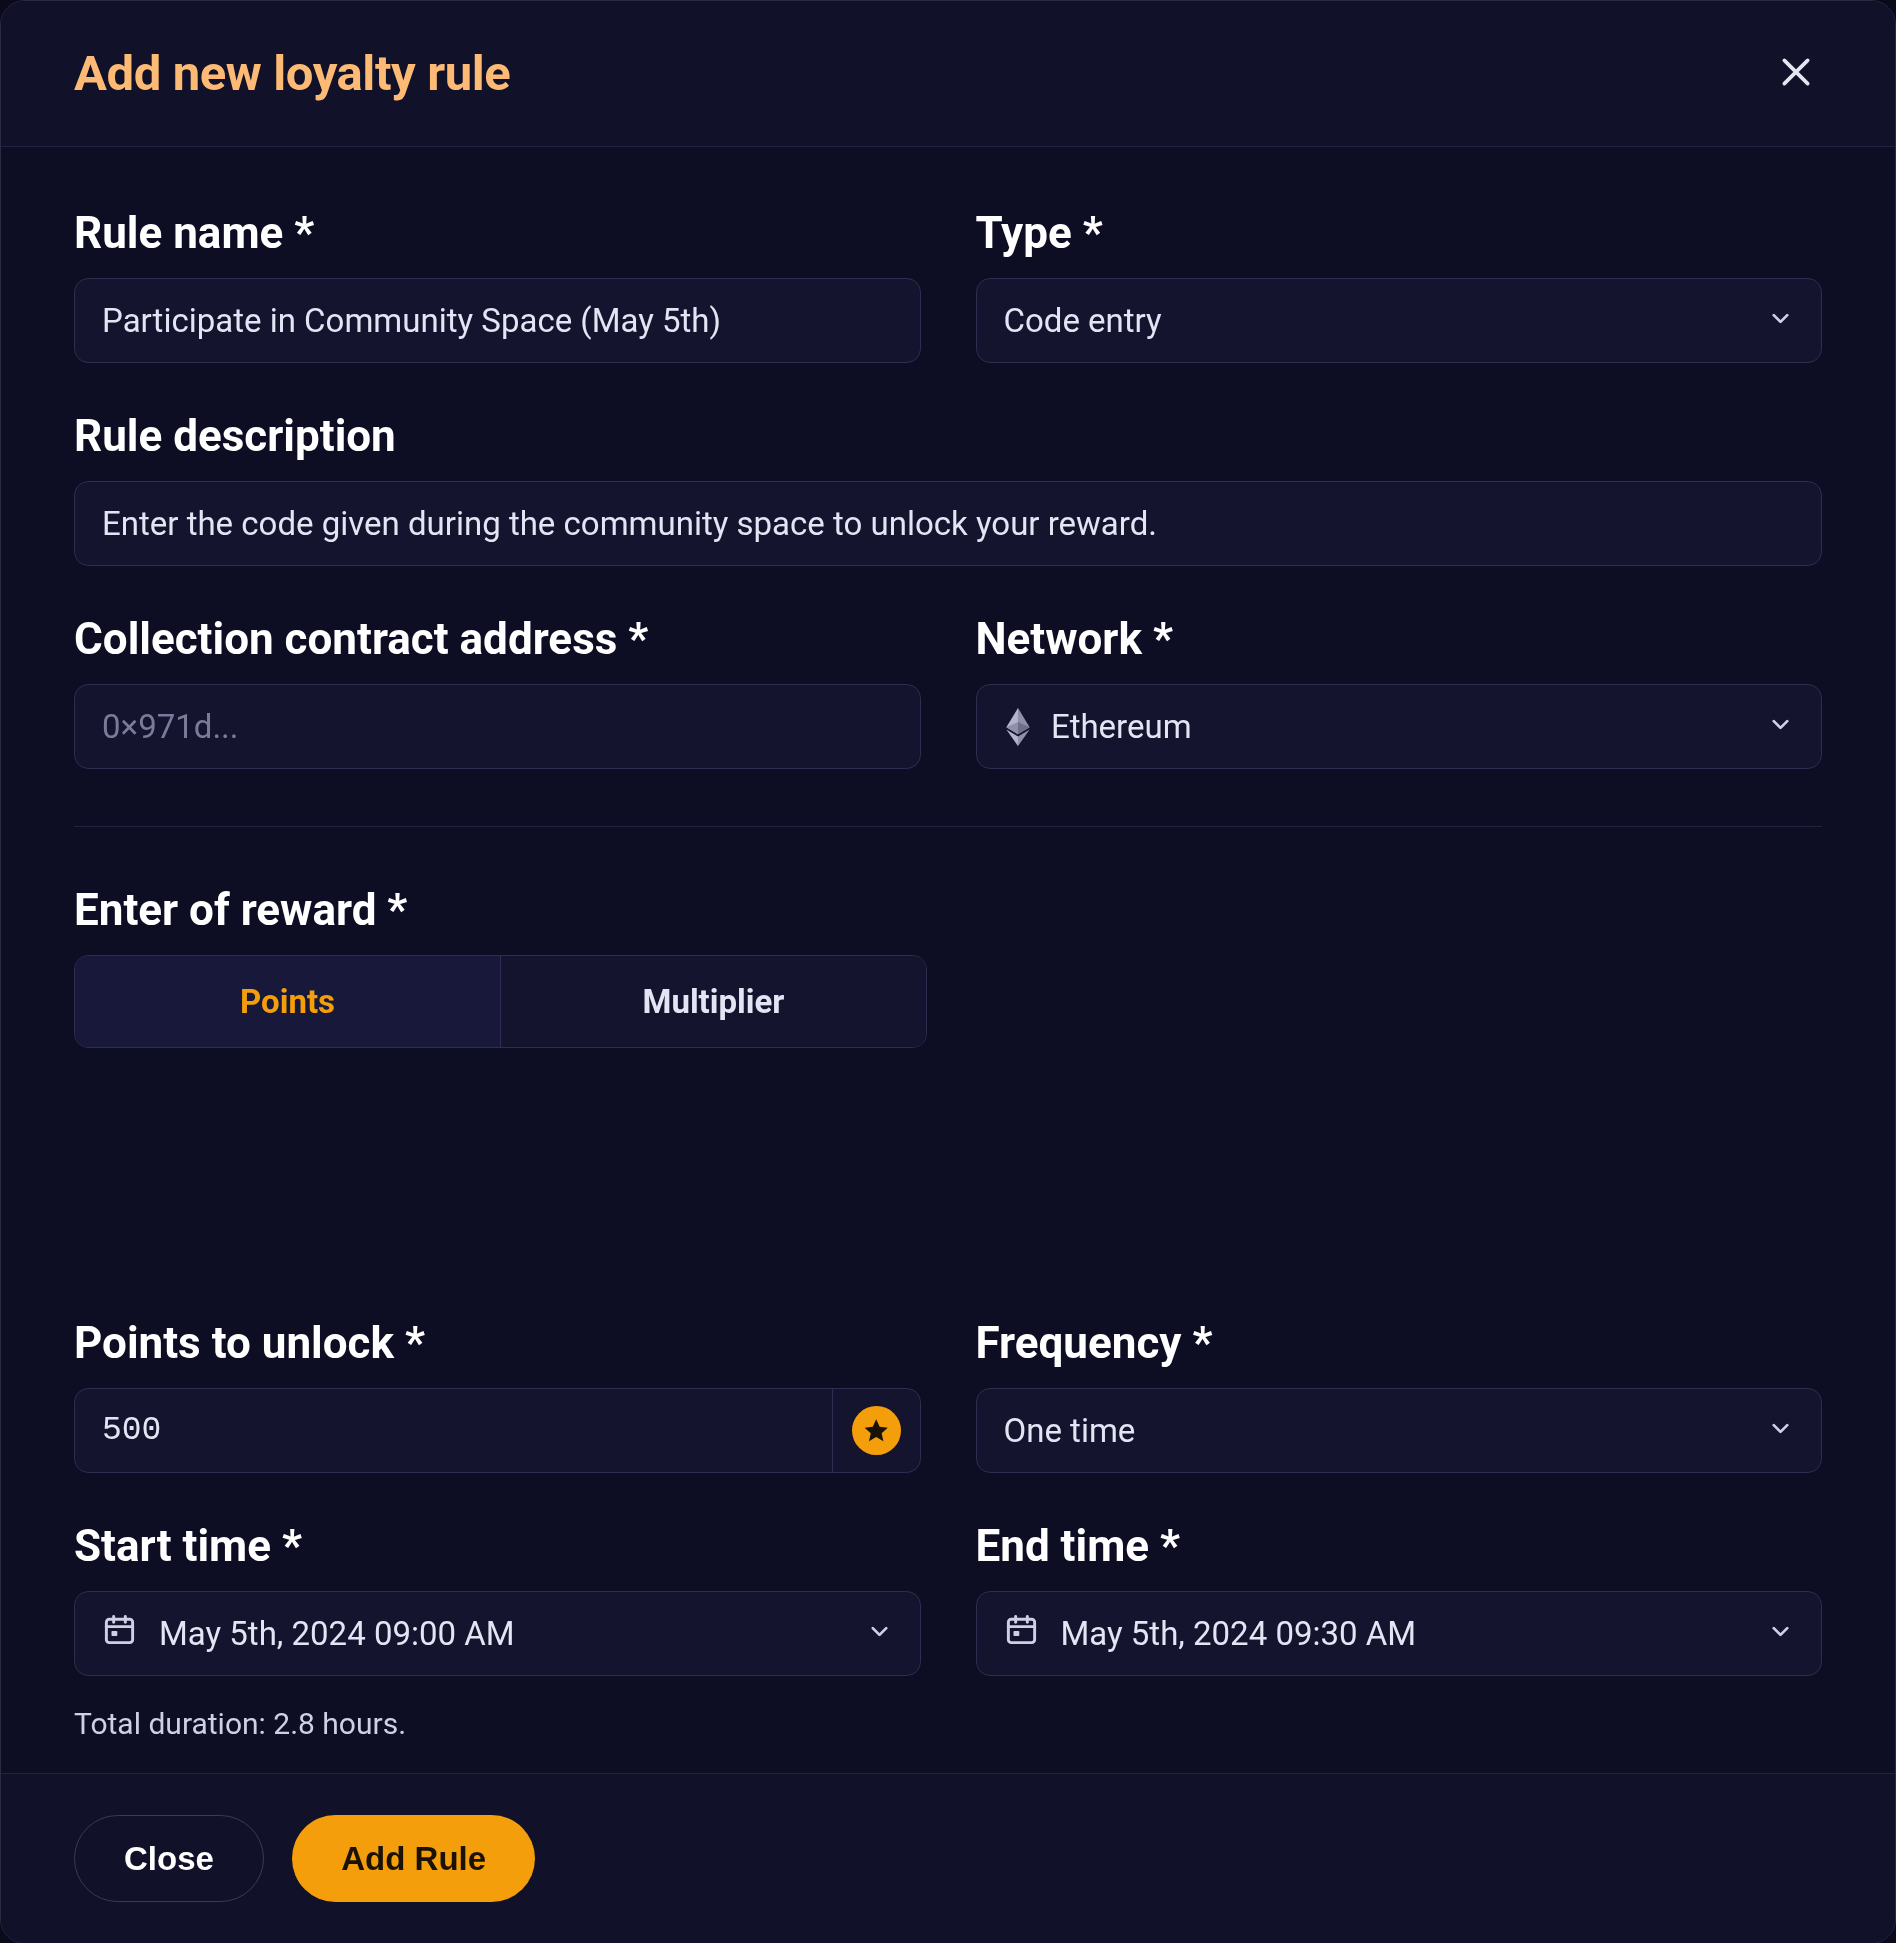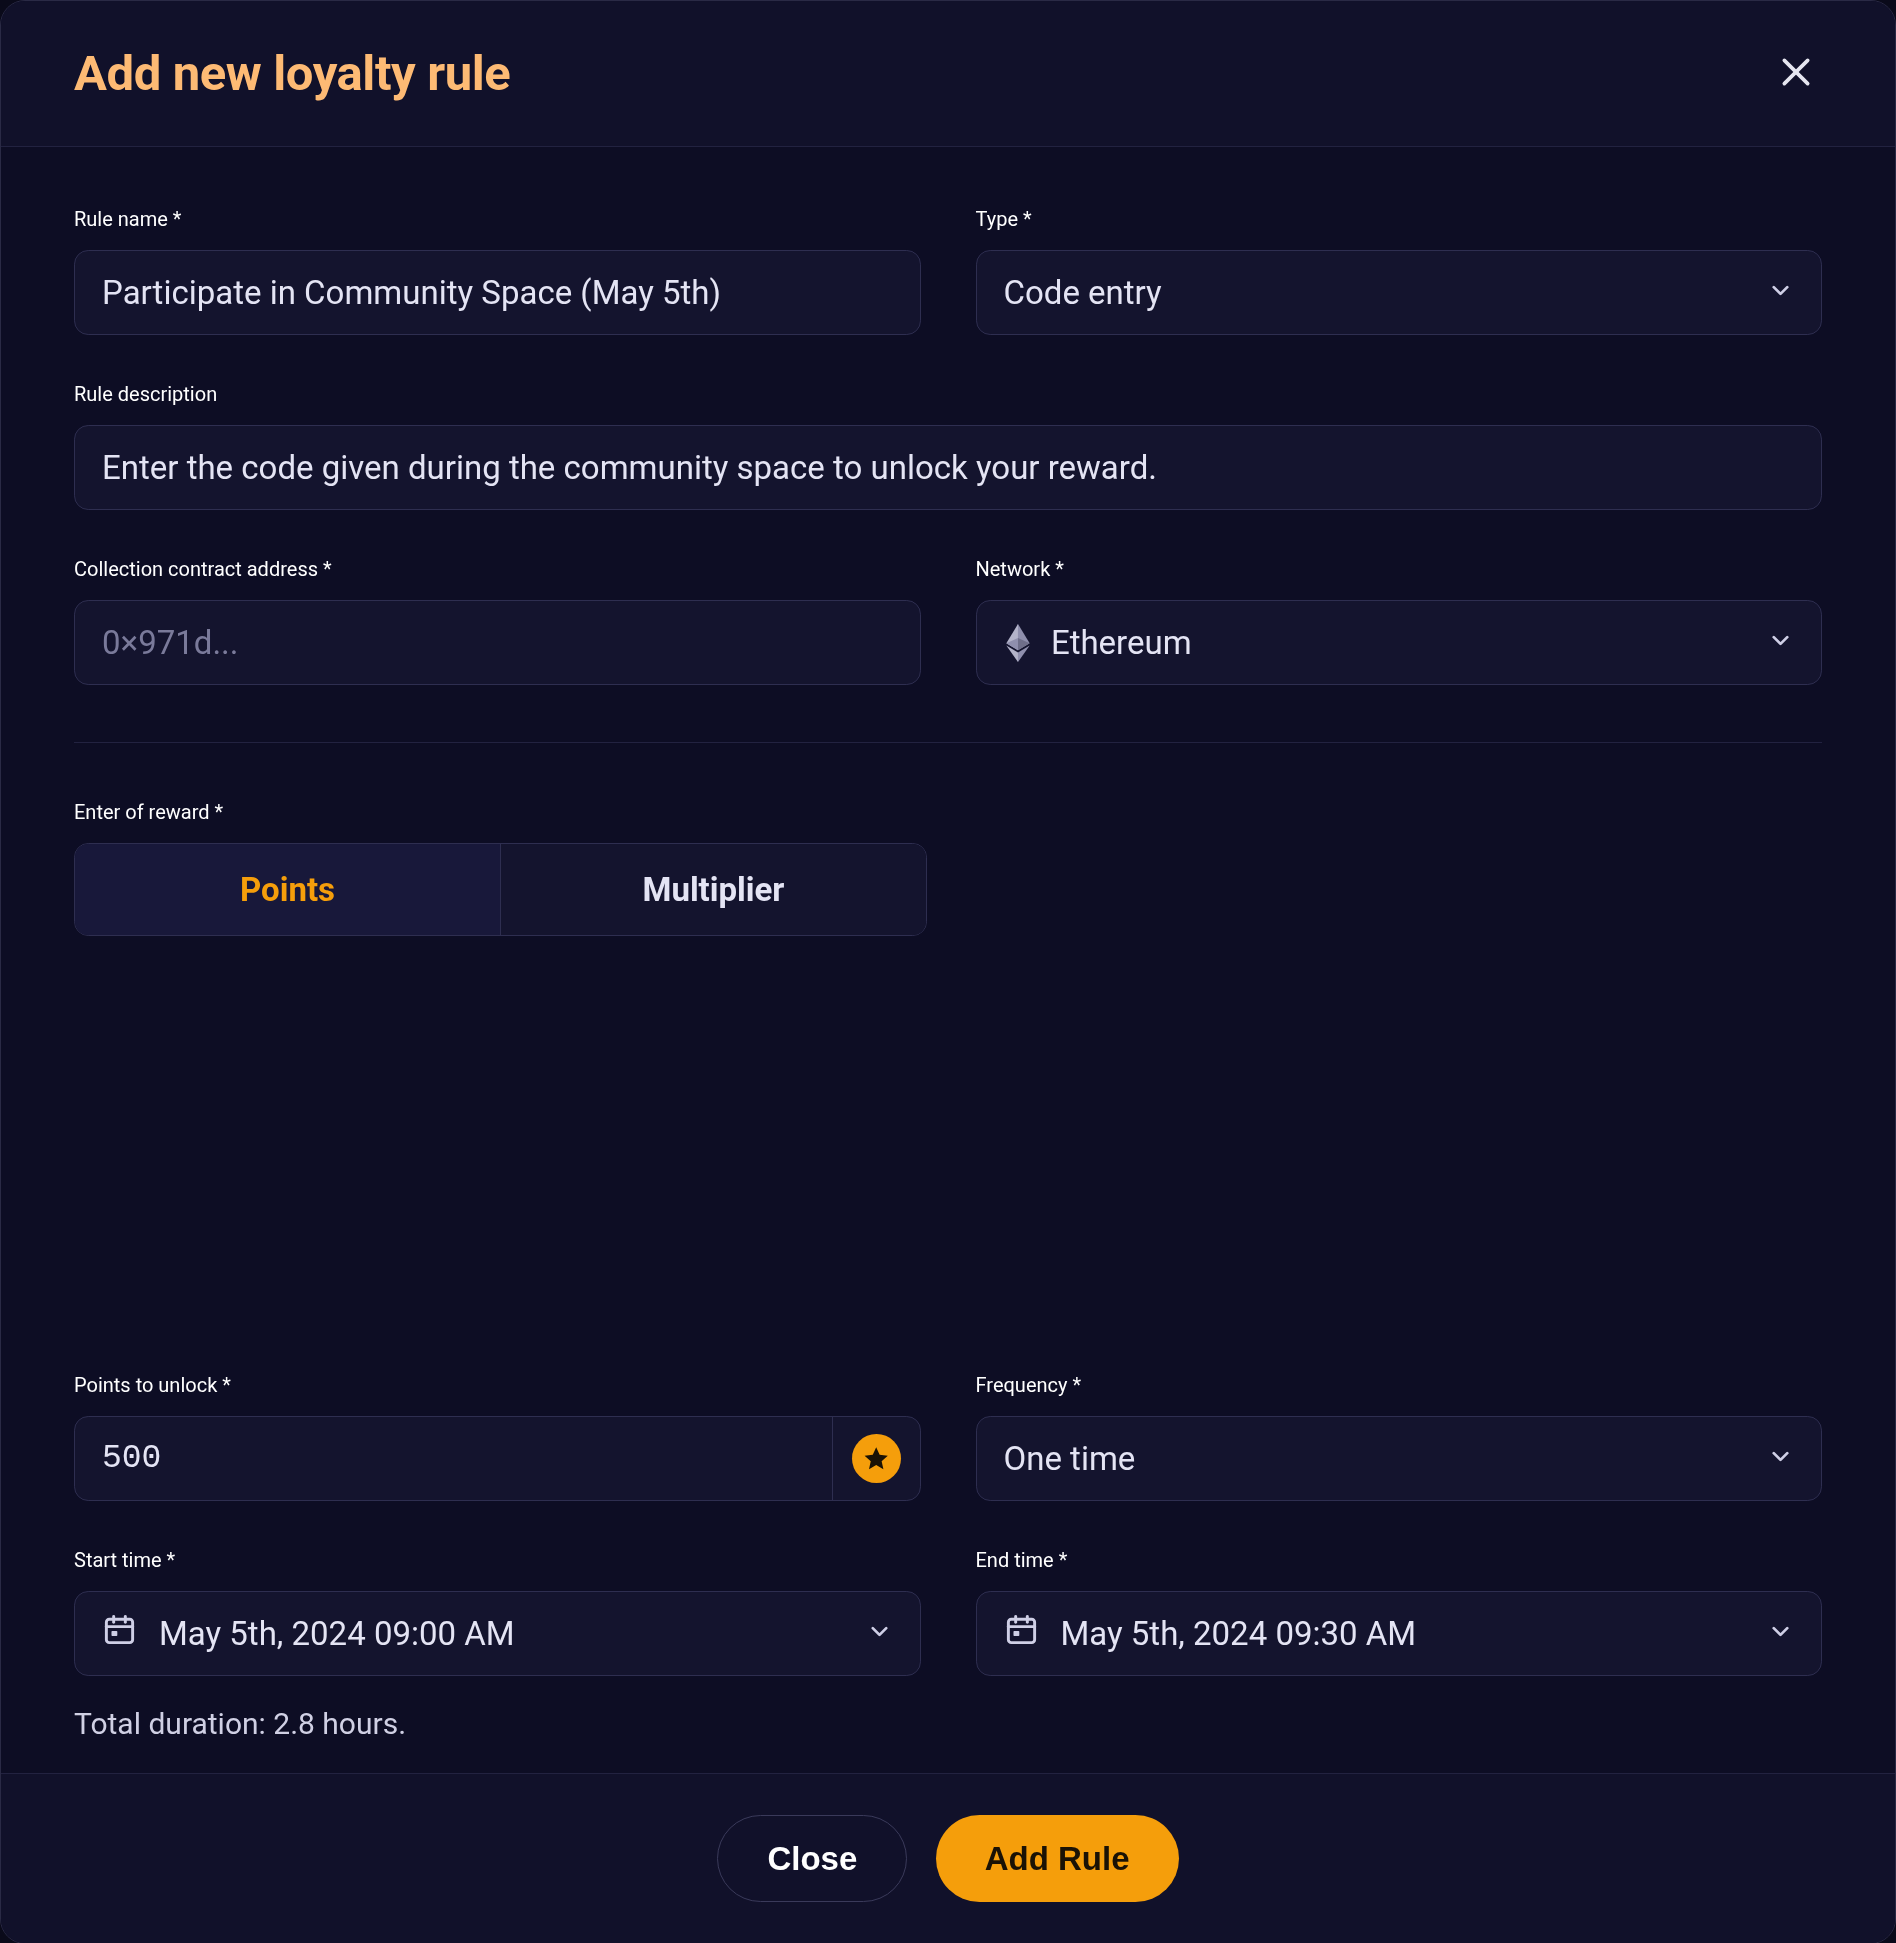--- a/index.html
+++ b/index.html
@@ -51,22 +51,22 @@
   }
   .field {
     flex: 1;
     display: flex;
     flex-direction: column;
     gap: 19px;
   }
   .field-full { flex-basis: 100%; }
   .label {
     color: #ffffff;
-    font-size: 20px;
-    font-weight: 400;
+    font-size: 44px;
+    font-weight: 700;
   }
   .input, .select, .datetime {
     background: #14142e;
     border: 1.6px solid #2e2e50;
     border-radius: 14.2px;
     color: #e4e4f4;
     font-size: 33px;
     padding: 38px 27px;
     height: 85px;
     display: flex;
@@ -158,21 +158,21 @@
   }
   .datetime .dt-left { display: flex; align-items: center; gap: 22px; flex: 1; }
   .cal-icon { color: #cfcfe6; flex-shrink: 0; }
   .duration-note {
     color: #d0d0e4;
     font-size: 30px;
     margin-top: -17.4px;
   }
   .modal-footer {
     display: flex;
-    justify-content: center;
+    justify-content: flex-start;
     align-items: center;
     gap: 28.4px;
     padding: 41px 73px;
     border-top: 1.6px solid #222240;
     background: #11112a;
   }
   .btn {
     height: 87px;
     padding: 0 49px;
     border-radius: 47px;

